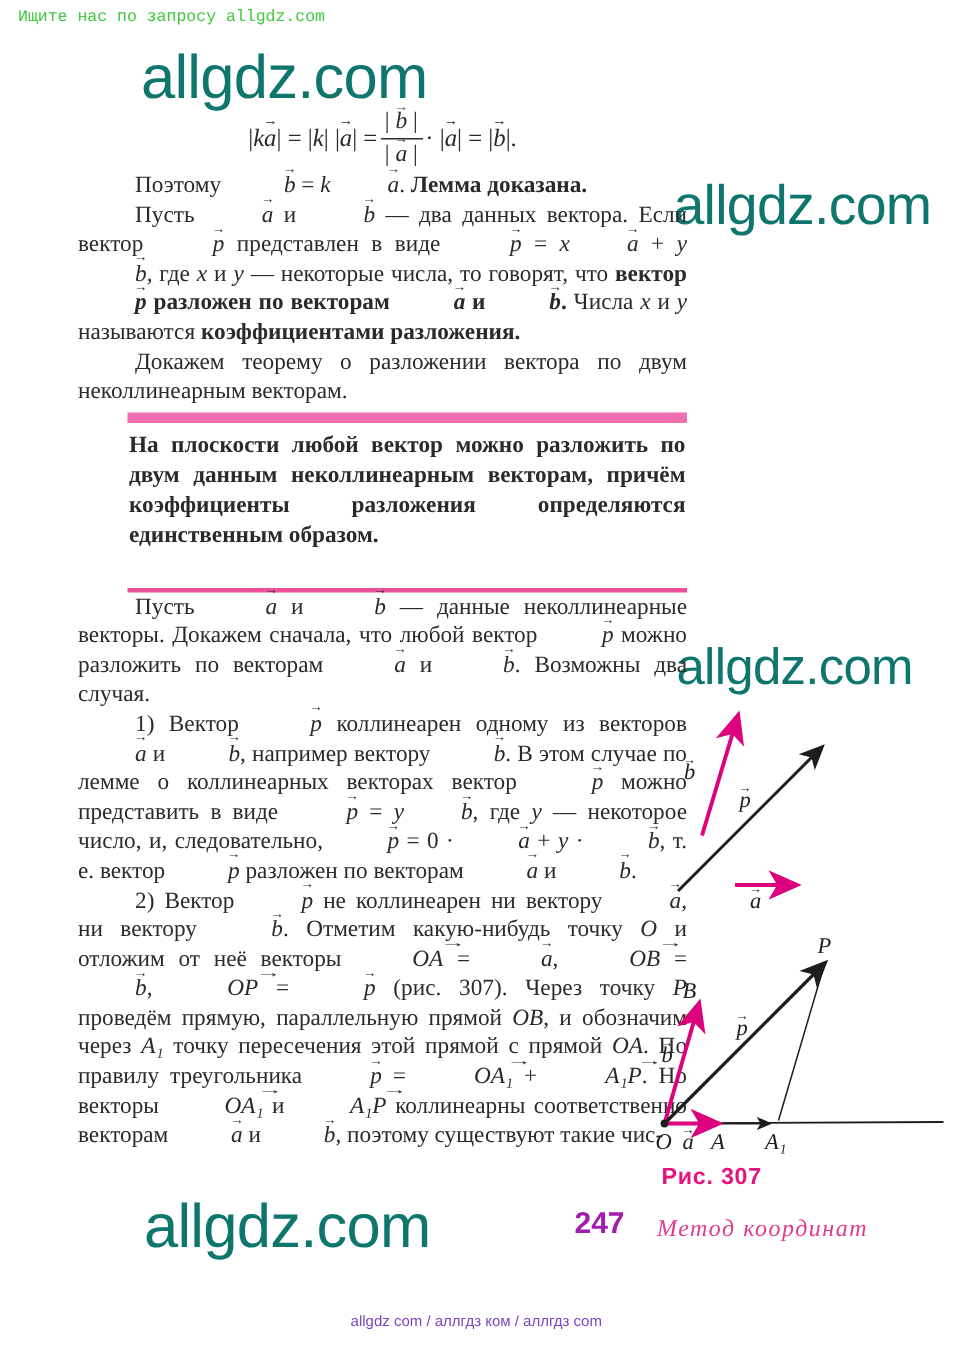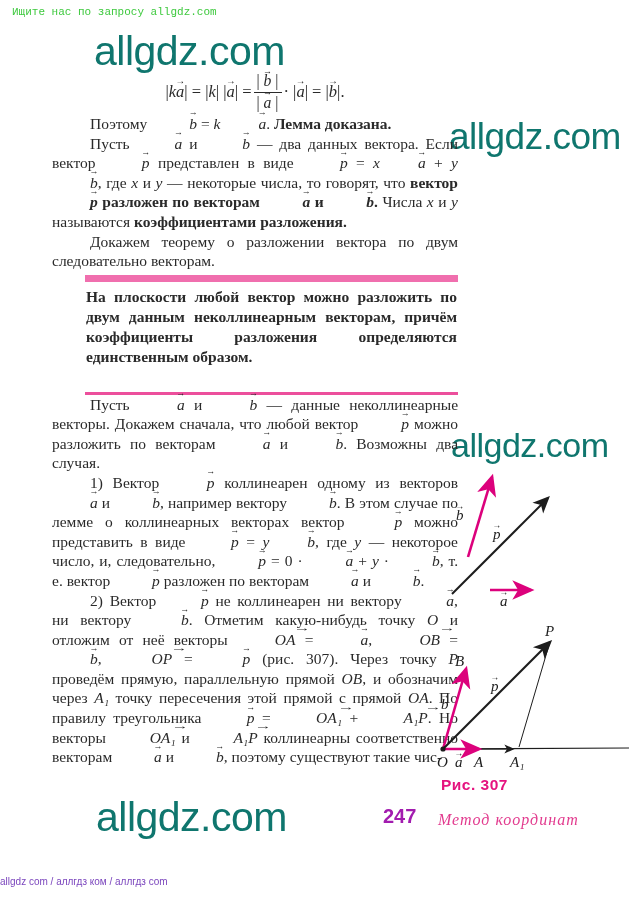--- a/index.html
+++ b/index.html
@@ -49,21 +49,21 @@
   .fig-caption{position:absolute;left:441px;top:776px;
                font-family:"Liberation Sans",sans-serif;font-weight:bold;
                font-size:15.5px;color:#e5137f;letter-spacing:0.5px;}
 
   
   .page-number{position:absolute;left:383px;top:805px;
                font-family:"Liberation Sans",sans-serif;font-weight:bold;
                font-size:20px;color:#a21caf;}
   .section-title{position:absolute;left:438px;top:811px;font-style:italic;
                  font-size:16px;color:#e23a8e;letter-spacing:1px;white-space:nowrap;text-align:center;}
-  .footer-links{position:absolute;top:876px;left:0;width:100%;text-align:left;
+  .footer-links{position:absolute;top:876px;left:0;width:100%;text-align:center;
                 font-family:"Liberation Sans",sans-serif;font-size:10px;color:#7b46bd;}
 </style>
 </head>
 <body>
 
 <div class="page">
 
   <div class="promo">Ищите нас по запросу allgdz.com</div>
 
   <div class="wm wm-top">allgdz.com</div>
@@ -86,21 +86,21 @@
           <span class="den"><span>| </span><span class="vec i"><span class="arr">→</span>a</span><span> |</span></span>
         </span>
         <span> · | </span>
         <span class="vec i"><span class="arr">→</span>a</span>
         <span> | = | </span>
         <span class="vec i"><span class="arr">→</span>b</span>
         <span> |.</span>
       </div>
     <p class="body"><span>Поэтому </span><span class="vec i"><span class="arr">→</span>b</span><span> = </span><span class="i">k</span><span class="vec i"><span class="arr">→</span>a</span><span>. </span><span class="b">Лемма доказана.</span></p>
     <p class="body"><span>Пусть </span><span class="vec i"><span class="arr">→</span>a</span><span> и </span><span class="vec i"><span class="arr">→</span>b</span><span> — два данных вектора. Если вектор </span><span class="vec i"><span class="arr">→</span>p</span><span> представлен в виде </span><span class="vec i"><span class="arr">→</span>p</span><span> = </span><span class="i">x</span><span class="vec i"><span class="arr">→</span>a</span><span> + </span><span class="i">y</span><span class="vec i"><span class="arr">→</span>b</span><span>, где </span><span class="i">x</span><span> и </span><span class="i">y</span><span> — некоторые числа, то говорят, что </span><span class="b">вектор </span><span class="vec b i"><span class="arr">→</span>p</span><span class="b"> разложен по векторам </span><span class="vec b i"><span class="arr">→</span>a</span><span class="b"> и </span><span class="vec b i"><span class="arr">→</span>b</span><span class="b">.</span><span> Числа </span><span class="i">x</span><span> и </span><span class="i">y</span><span> называются </span><span class="b">коэффициентами разложения.</span></p>
-    <p class="body"><span>Докажем теорему о разложении вектора по двум следовательно векторам.</span></p>
+    <p class="body"><span>Докажем теорему о разложении вектора по двум неколлинеарным векторам.</span></p>
     <div class="theorem-box"><span class="b">На плоскости любой вектор можно разложить по двум данным неколлинеарным векторам, причём коэффициенты разложения определяются единственным образом.</span></div>
     <p class="body"><span>Пусть </span><span class="vec i"><span class="arr">→</span>a</span><span> и </span><span class="vec i"><span class="arr">→</span>b</span><span> — данные неколлинеарные векторы. Докажем сначала, что любой вектор </span><span class="vec i"><span class="arr">→</span>p</span><span> можно разложить по векторам </span><span class="vec i"><span class="arr">→</span>a</span><span> и </span><span class="vec i"><span class="arr">→</span>b</span><span>. Возможны два случая.</span></p>
     <p class="body"><span>1) Вектор </span><span class="vec i"><span class="arr">→</span>p</span><span> коллинеарен одному из векторов </span><span class="vec i"><span class="arr">→</span>a</span><span> и </span><span class="vec i"><span class="arr">→</span>b</span><span>, например вектору </span><span class="vec i"><span class="arr">→</span>b</span><span>. В этом случае по лемме о коллинеарных векторах вектор </span><span class="vec i"><span class="arr">→</span>p</span><span> можно представить в виде </span><span class="vec i"><span class="arr">→</span>p</span><span> = </span><span class="i">y</span><span class="vec i"><span class="arr">→</span>b</span><span>, где </span><span class="i">y</span><span> — некоторое число, и, следовательно, </span><span class="vec i"><span class="arr">→</span>p</span><span> = 0 · </span><span class="vec i"><span class="arr">→</span>a</span><span> + </span><span class="i">y</span><span> · </span><span class="vec i"><span class="arr">→</span>b</span><span>, т. е. вектор </span><span class="vec i"><span class="arr">→</span>p</span><span> разложен по векторам </span><span class="vec i"><span class="arr">→</span>a</span><span> и </span><span class="vec i"><span class="arr">→</span>b</span><span>.</span></p>
     <p class="body"><span>2) Вектор </span><span class="vec i"><span class="arr">→</span>p</span><span> не коллинеарен ни вектору </span><span class="vec i"><span class="arr">→</span>a</span><span>, ни вектору </span><span class="vec i"><span class="arr">→</span>b</span><span>. Отметим какую-нибудь точку </span><span class="i">O</span><span> и отложим от неё векторы </span><span class="vec wide i"><span class="arr">→</span>OA</span><span> = </span><span class="vec i"><span class="arr">→</span>a</span><span>, </span><span class="vec wide i"><span class="arr">→</span>OB</span><span> = </span><span class="vec i"><span class="arr">→</span>b</span><span>, </span><span class="vec wide i"><span class="arr">→</span>OP</span><span> = </span><span class="vec i"><span class="arr">→</span>p</span><span> (рис. 307). Через точку </span><span class="i">P</span><span> проведём прямую, параллельную прямой </span><span class="i">OB</span><span>, и обозначим через </span><span class="i">A₁</span><span> точку пересечения этой прямой с прямой </span><span class="i">OA</span><span>. По правилу треугольника </span><span class="vec i"><span class="arr">→</span>p</span><span> = </span><span class="vec wide i"><span class="arr">→</span>OA₁</span><span> + </span><span class="vec wide i"><span class="arr">→</span>A₁P</span><span>. Но векторы </span><span class="vec wide i"><span class="arr">→</span>OA₁</span><span> и </span><span class="vec wide i"><span class="arr">→</span>A₁P</span><span> коллинеарны соответственно векторам </span><span class="vec i"><span class="arr">→</span>a</span><span> и </span><span class="vec i"><span class="arr">→</span>b</span><span>, поэтому существуют такие чис-</span></p>
   </div>
 
   <div class="fig fig1">
     <svg width="195" height="165" viewBox="0 0 195 165">
       <defs>
         <marker id="mA" viewBox="0 0 10 10" refX="8" refY="5" markerWidth="9" markerHeight="9" orient="auto-start-reverse">

